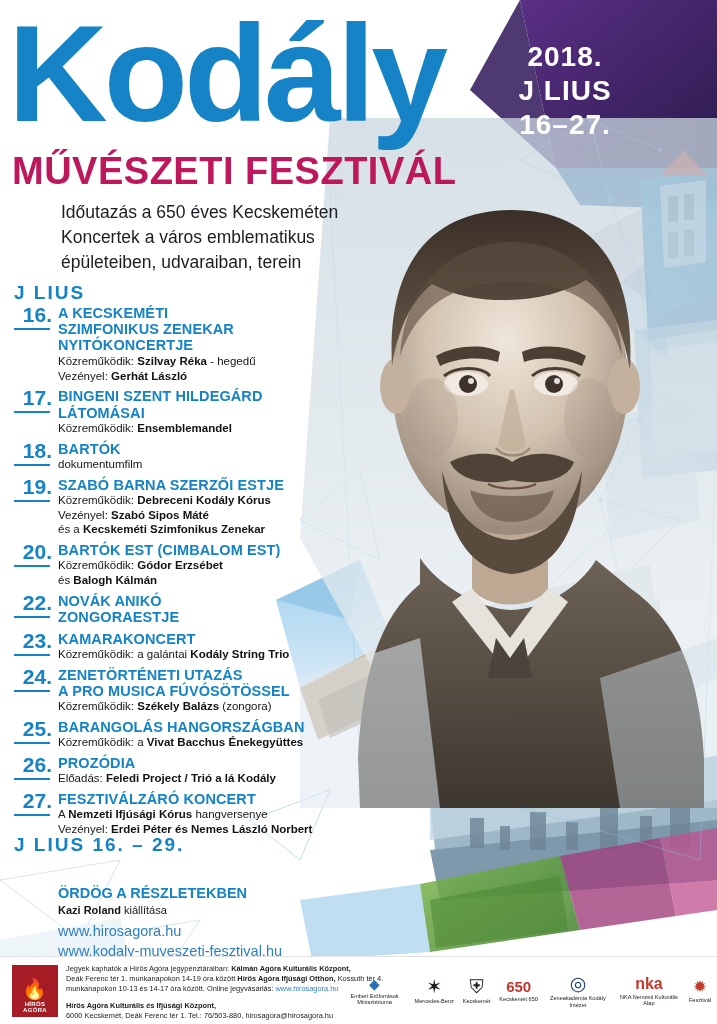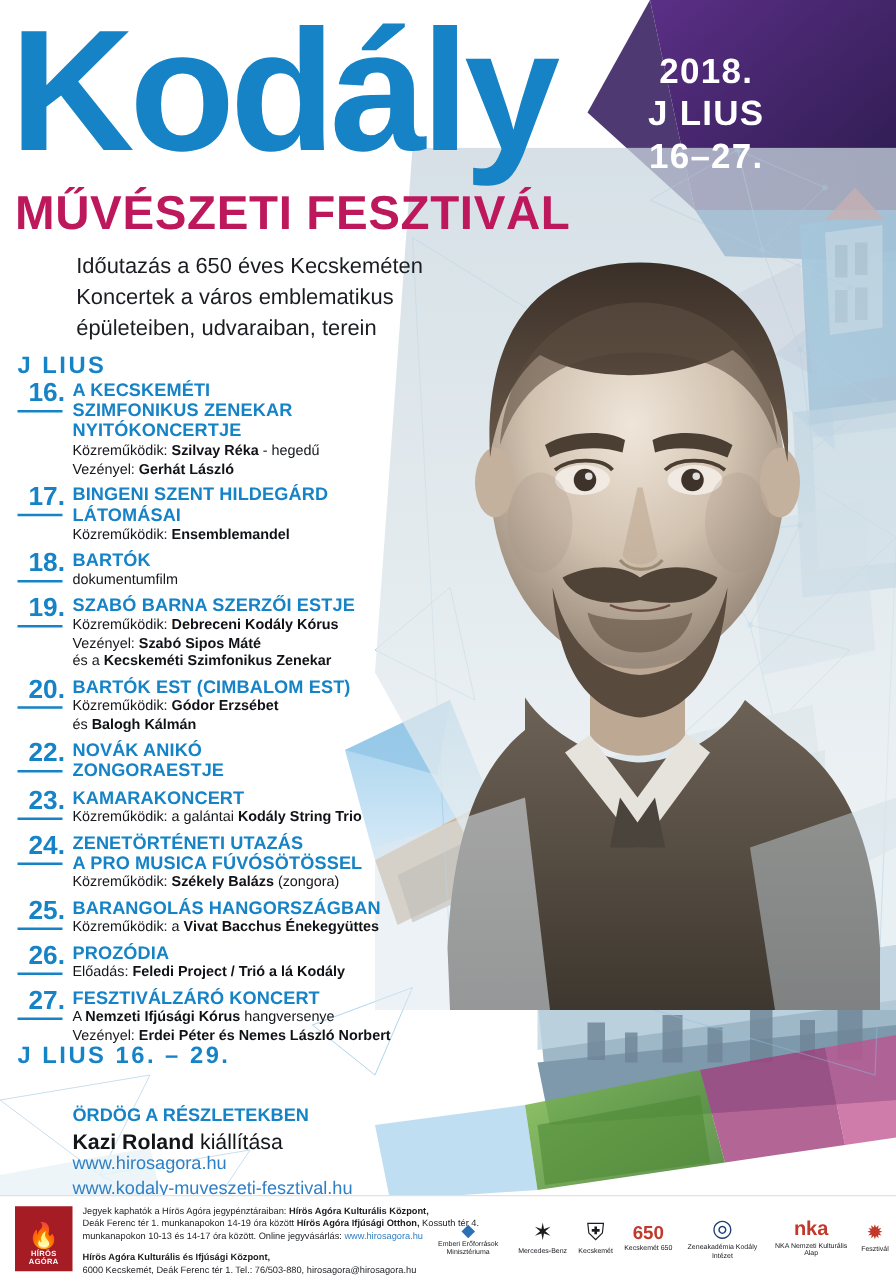--- a/index.html
+++ b/index.html
@@ -108,21 +108,21 @@
   .entry .sub .lbl { font-weight: normal; }
 
   #month-bottom { top: 834px; }
 
   .bottom-entry {
     position: absolute; left: 58px; top: 885px; width: 300px; z-index: 5;
   }
   .bottom-entry .title {
     font-size: 14.5px; font-weight: bold; color: #1583c6; line-height: 1.15;
   }
-  .bottom-entry .sub { font-size: 17px; color: #14161a; margin-top: 2px; }
+  .bottom-entry .sub { font-size: 11px; color: #14161a; margin-top: 2px; }
 
   .weblinks {
     position: absolute; left: 58px; top: 922px; z-index: 5;
     font-size: 14.5px; line-height: 1.35; color: #2f7fc4;
   }
   .weblinks a { color: #2f7fc4; text-decoration: none; display: block; }
 
   
   .footer {
     position: absolute; left: 0; bottom: 0; width: 717px; height: 68px;
@@ -466,21 +466,21 @@
     <a href="#">www.hirosagora.hu</a>
     <a href="#">www.kodaly-muveszeti-fesztival.hu</a>
   </div>
 
   <div class="footer">
     <div class="hiros-logo">
       <div class="flame">🔥</div>
       <div class="txt">HÍRÖS AGÓRA</div>
     </div>
     <div class="footer-text">
-      <span>Jegyek kaphatók a Hírös Agóra jegypénztáraiban: </span><b>Hírös Agóra Kulturális Központ,</b><br>
+      <span>Jegyek kaphatók a Hírös Agóra jegypénztáraiban: </span><b>Kálmán Agóra Kulturális Központ,</b><br>
       <span>Deák Ferenc tér 1. munkanapokon 14-19 óra között </span><b>Hírös Agóra Ifjúsági Otthon,</b><span> Kossuth tér 4.</span><br>
       <span>munkanapokon 10-13 és 14-17 óra között. Online jegyvásárlás: </span><span class="blue">www.hirosagora.hu</span>
     </div>
     <div class="footer-org">
       <b>Hírös Agóra Kulturális és Ifjúsági Központ,</b><br>
       <span>6000 Kecskemét, Deák Ferenc tér 1. Tel.: 76/503-880, hirosagora@hirosagora.hu</span>
     </div>
     <div class="sponsors" id="sponsor-row">
         <div class="sp min">
           <div class="mark">◆</div>

